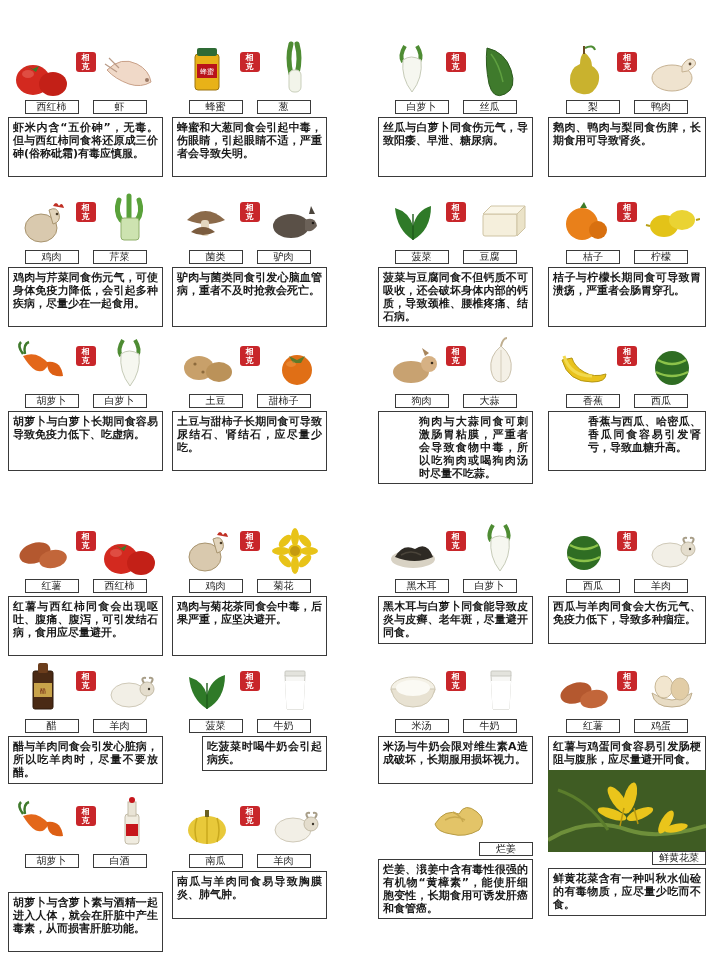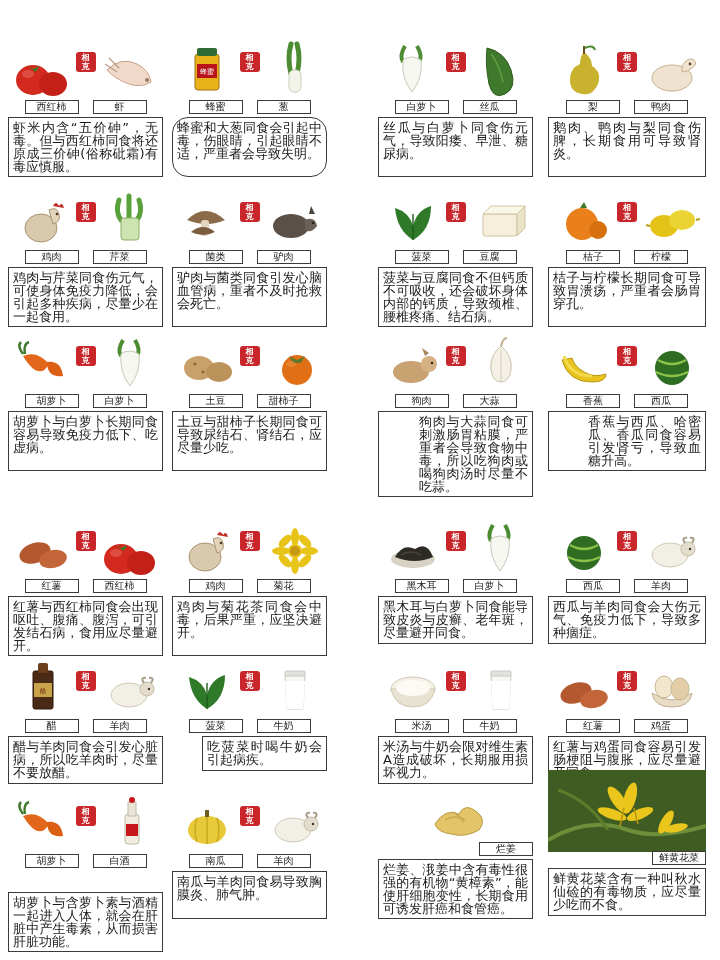--- a/index.html
+++ b/index.html
@@ -37,24 +37,25 @@
 
   .labels{display:flex;justify-content:center;gap:14px;margin-top:2px;}
   .lab{
     border:1px solid #3a3a3a;
     font-size:10px;line-height:12px;
     padding:0 6px;min-width:40px;text-align:center;
     background:#fff;
   }
   .note{
     border:1px solid #3a3a3a;
-    font-size:13px;line-height:13px;
+    font-size:11px;line-height:13px;
     padding:3px 4px;margin-top:3px;
     text-align:justify;
     background:#fff;
+    font-weight:bold;
   }
   .single-lab{display:flex;justify-content:flex-end;margin-top:0;}
   .photo-box{border:0;}
 </style>
 </head>
 <body>
 
 <div class="page">
 <div class="block" style="left: 8px; top: 26px; width: 155px;">
       <div class="pair">
@@ -102,21 +103,21 @@
           <svg width="58" height="58" viewBox="0 0 58 58">
             <path d="M26 4 q-4 14 0 30 M32 4 q4 14 0 30" stroke="#4e8c33" stroke-width="5" fill="none" stroke-linecap="round"></path>
             <rect x="24" y="30" width="12" height="22" rx="5" fill="#f2f4ea" stroke="#c9cfbb"></rect>
           </svg>
         </div>
       </div>
       <div class="labels">
         <div class="lab">蜂蜜</div>
         <div class="lab">葱</div>
       </div>
-      <div class="note" style="min-height: 52px; border-radius: 16px;">蜂蜜和大葱同食会引起中毒，伤眼睛，引起眼睛不适，严重者会导致失明。</div>
+      <div class="note" style="min-height: 52px;">蜂蜜和大葱同食会引起中毒，伤眼睛，引起眼睛不适，严重者会导致失明。</div>
     </div>
     <div class="block" style="left: 378px; top: 26px; width: 155px;">
       <div class="pair">
         <div class="food">
           <svg width="58" height="58" viewBox="0 0 58 58">
             <path d="M22 6 q-6 10-2 16 M34 6 q6 10 2 16" stroke="#4e8c33" stroke-width="4" fill="none"></path>
             <path d="M20 20 q8-6 18 0 q2 18-9 32 q-11-14-9-32z" fill="#f6f7f0" stroke="#c6cbb8"></path>
           </svg>
         </div>
         <div class="xmark">

